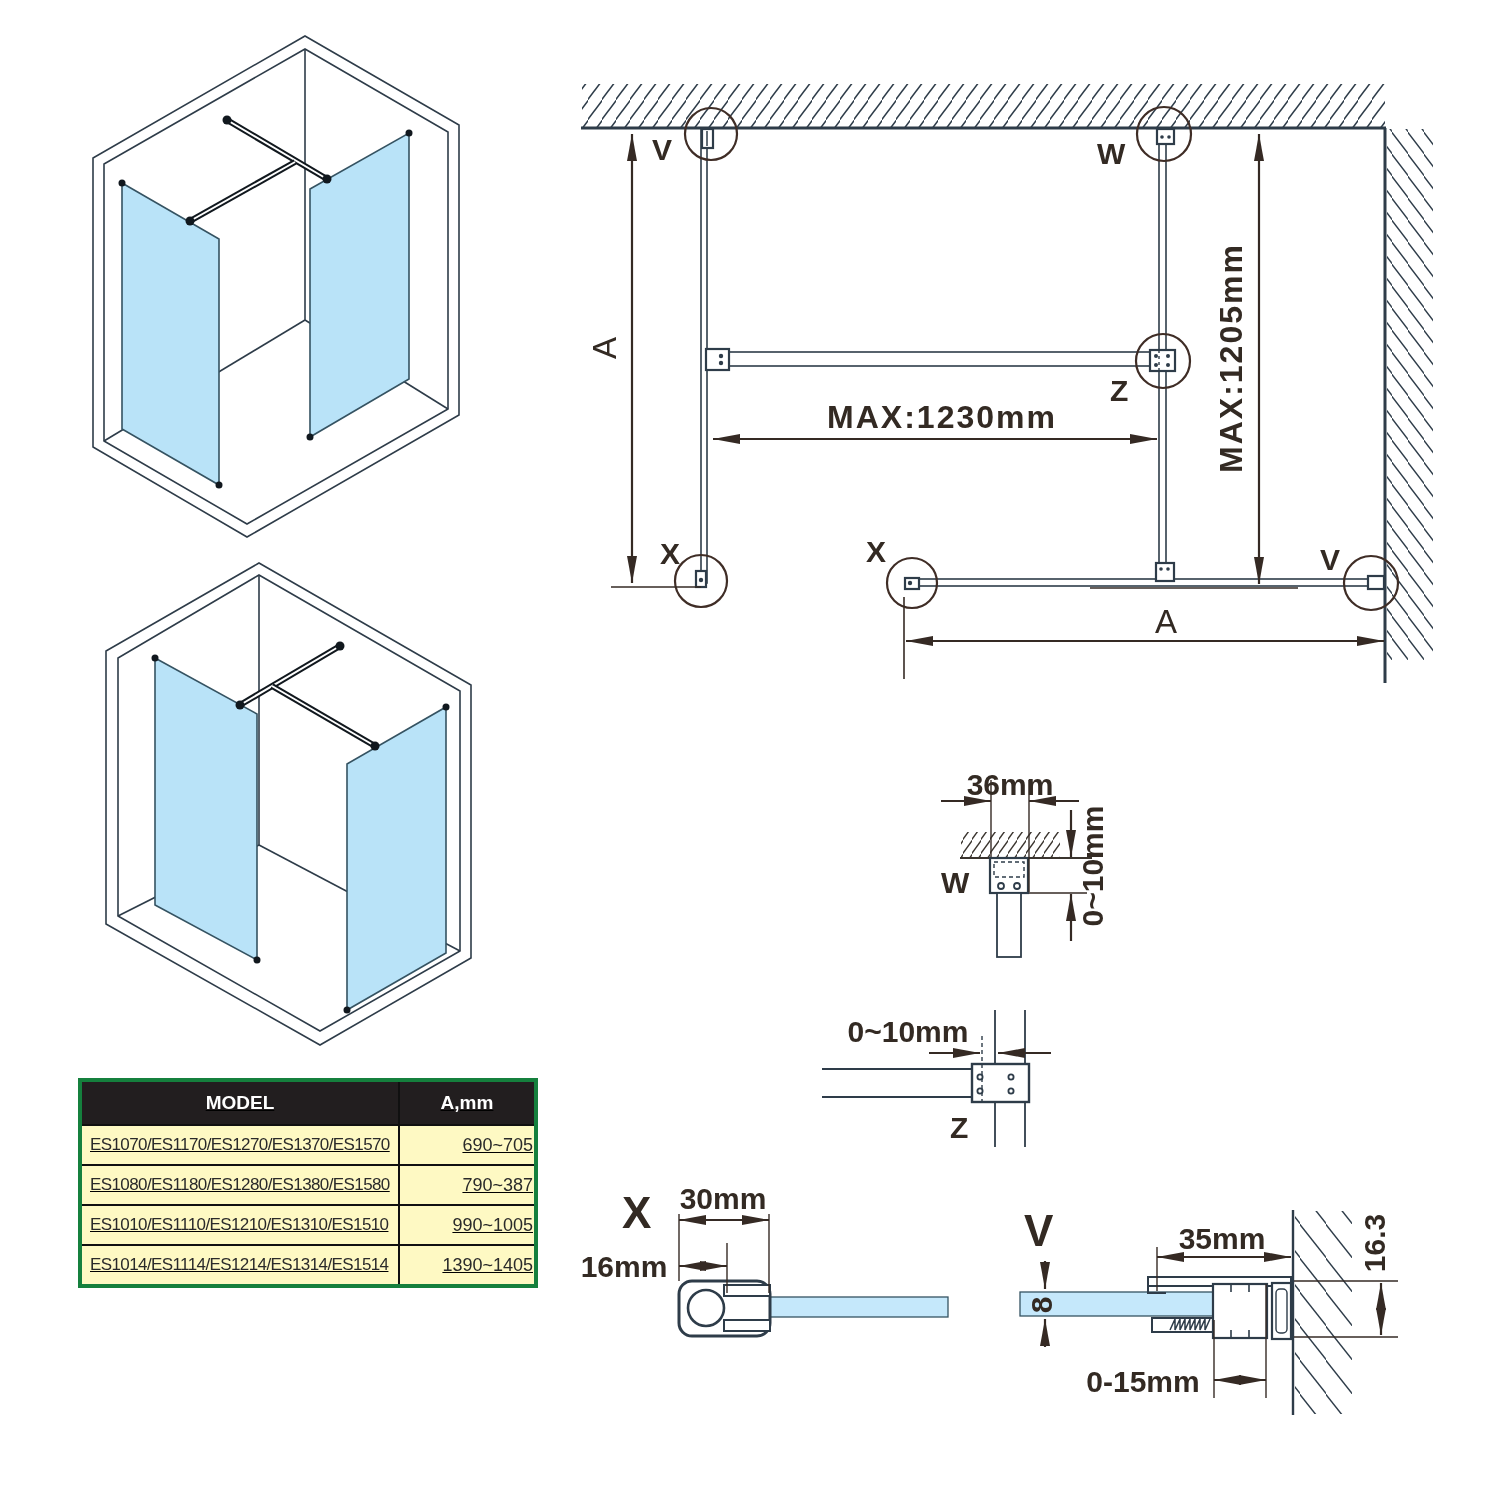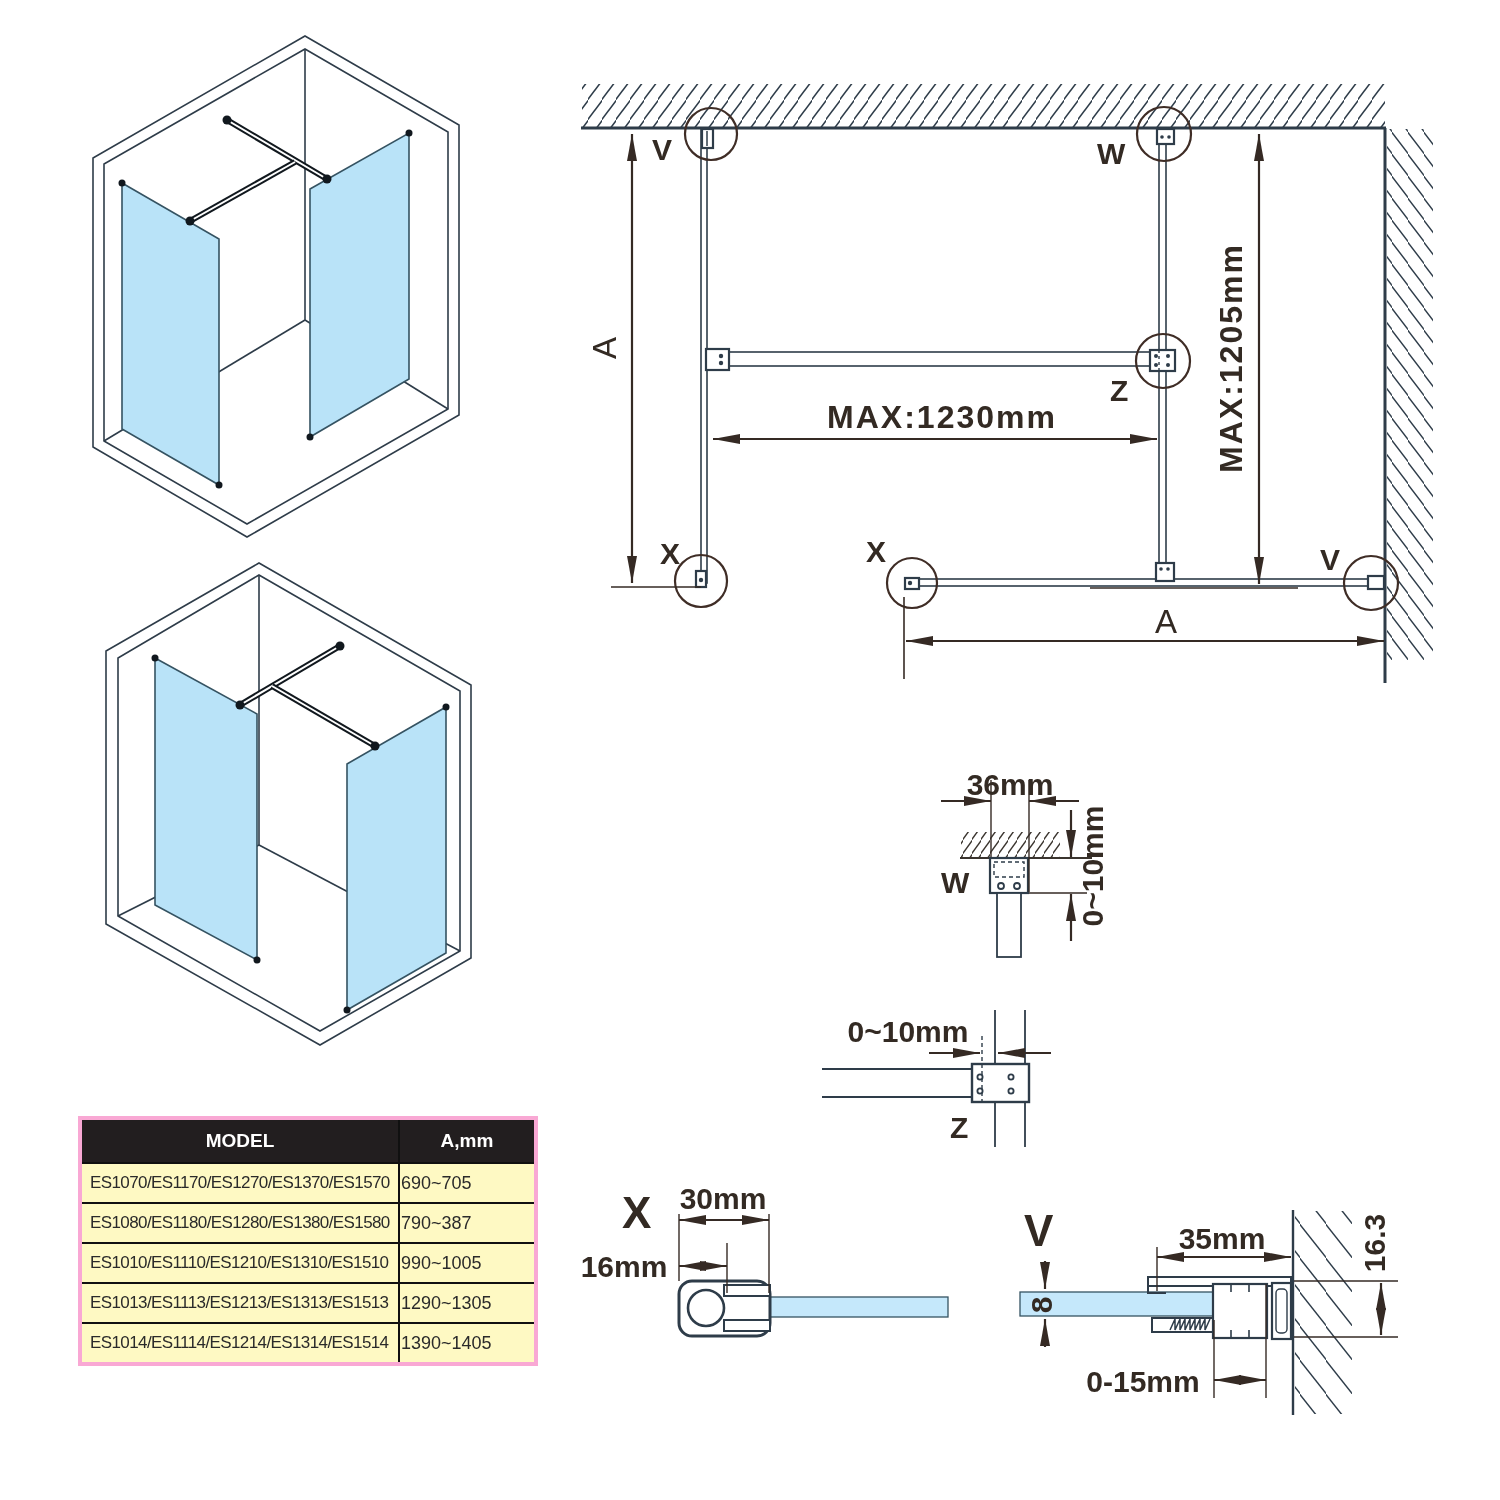--- a/index.html
+++ b/index.html
@@ -8,27 +8,27 @@
   svg{position:absolute;overflow:visible;}
   #iso1{left:75px;top:20px;}
   #iso2{left:75px;top:558px;}
   #tech{left:0;top:0;}
   text{fill:#332a23;}
   .lbl{font-weight:700;font-size:30px;}
   .lbl-big{font-weight:700;font-size:44px;}
   .dimtxt{font-weight:700;font-size:30px;}
   .dimtxt-max{font-weight:700;font-size:32px;letter-spacing:2px;}
   .axis{font-weight:400;font-size:33px;}
-  .spec-table{position:absolute;left:78px;top:1116px;border-collapse:collapse;
-              border:4px solid #f9a8d4;table-layout:fixed;}
+  .spec-table{position:absolute;left:78px;top:1078px;border-collapse:collapse;
+              border:4px solid #15803d;table-layout:fixed;text-decoration:underline;}
   .spec-table th{background:#221e1f;color:#fff;font-size:19px;font-weight:700;
                  height:40px;border:2px solid #101010;}
   .spec-table td{border:2px solid #101010;height:36px;color:#2a2a2a;background:#fef9c3;}
   .spec-table td.model{width:307px;padding-left:8px;font-size:17px;letter-spacing:-0.6px;}
-  .spec-table td.val{width:132px;text-align:left;font-size:18px;}
+  .spec-table td.val{width:132px;text-align:right;font-size:18px;}
 </style>
 </head>
 <body>
 
 <div id="canvas">
 
 <svg id="iso1" width="420" height="520" viewBox="0 0 420 520">
   <g stroke="#2e3c49" stroke-width="1.6" fill="none">
     <polygon points="230,16 384,105 384,395 172,517 18,427 18,138"></polygon>
     <polygon points="230,29 373,112 373,389 172,504 29,421 29,144"></polygon>
@@ -276,23 +276,19 @@
     </tr>
     <tr>
       <td class="model">ES1080/ES1180/ES1280/ES1380/ES1580</td>
       <td class="val">790~387</td>
     </tr>
     <tr>
       <td class="model">ES1010/ES1110/ES1210/ES1310/ES1510</td>
       <td class="val">990~1005</td>
     </tr>
     <tr>
-      <td class="model">ES1013/ES1113/ES1213/ES1313/ES1513</td>
-      <td class="val">1290~1305</td>
-    </tr>
-    <tr>
       <td class="model">ES1014/ES1114/ES1214/ES1314/ES1514</td>
       <td class="val">1390~1405</td>
     </tr>
   </tbody>
 </table>
 
 </div>
 
 </body></html>

